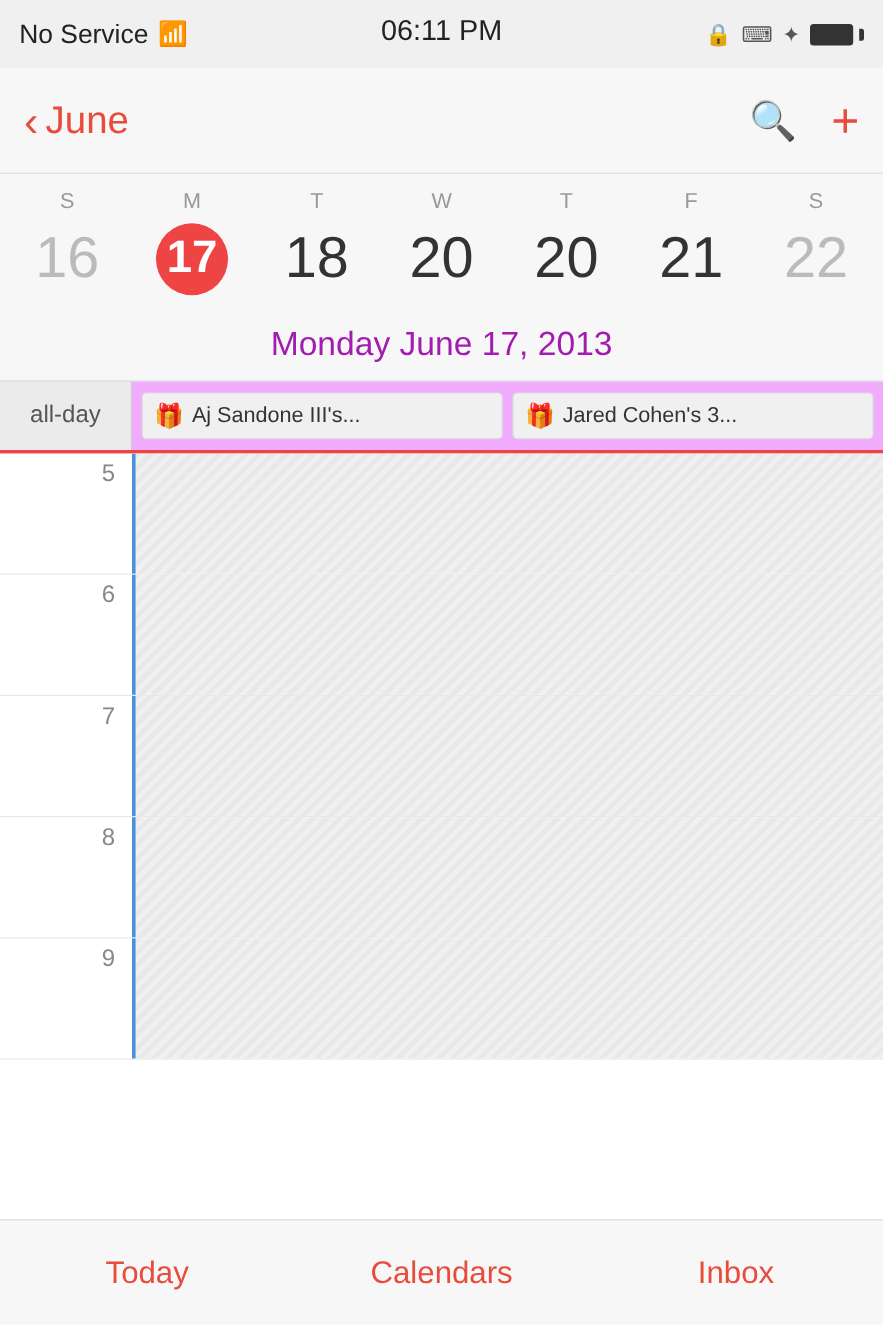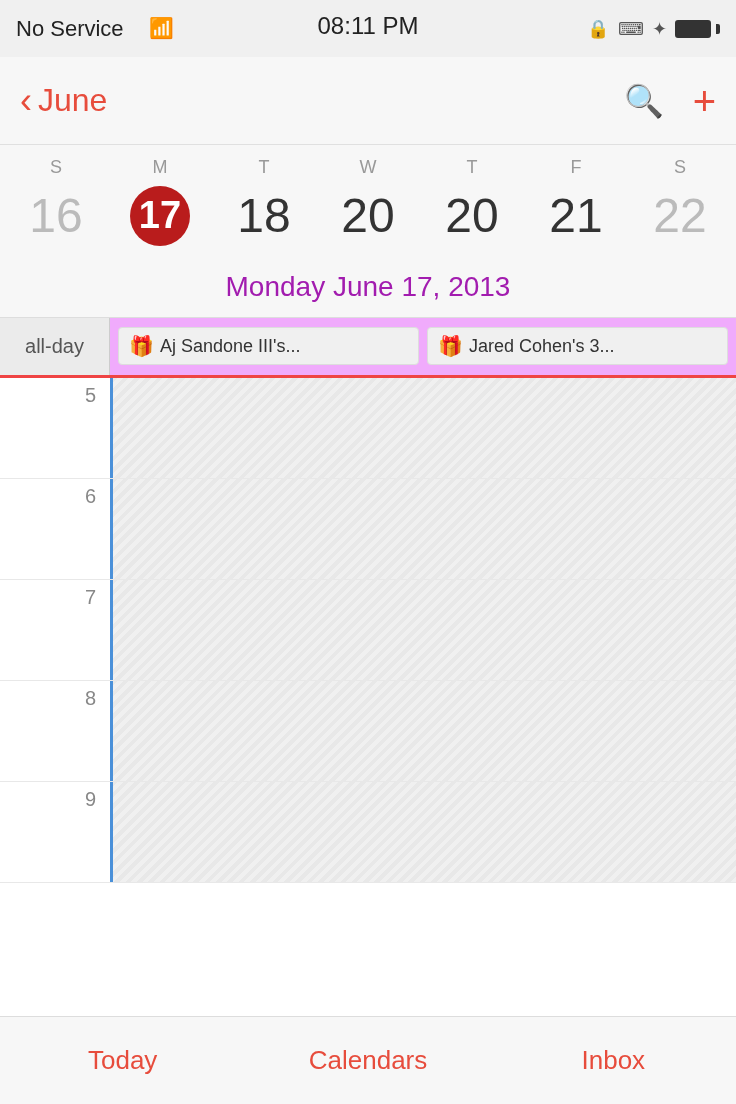--- a/index.html
+++ b/index.html
@@ -19,21 +19,22 @@
       background: #f0f0f0;
       display: flex;
       align-items: center;
       justify-content: space-between;
       padding: 0 16px;
       font-size: 22px;
       font-weight: 500;
     }
     .status-left {
       display: flex;
-      gap: 26px;
+      align-items: center;
+      gap: 8px;
       color: #222;
       font-size: 22px;
       font-weight: 500;
     }
     .status-center {
       color: #222;
       font-size: 24px;
       font-weight: 500;
       position: absolute;
       left: 50%;
@@ -127,21 +128,21 @@
       padding: 4px 4px 10px;
     }
     .day-num {
       font-size: 48px;
       color: #333;
       font-weight: 300;
       padding: 4px 0;
       line-height: 1.1;
     }
     .day-num.today {
-      background: #b91c1c;
+      background: #ef4444;
       color: #fff;
       border-radius: 50%;
       width: 60px;
       height: 60px;
       display: flex;
       align-items: center;
       justify-content: center;
       font-weight: 600;
       margin: 0 auto;
       font-size: 38px;
@@ -274,21 +275,21 @@
     }
   </style>
 </head>
 <body>
 
 <div class="status-bar">
   <div class="status-left">
     <span>No Service</span>
     <span style="font-size:20px;">📶</span>
   </div>
-  <div class="status-center">08:11 PM</div>
+  <div class="status-center">06:11 PM</div>
   <div class="status-right">
     <span style="font-size:18px; color:#555;">🔒</span>
     <span style="font-size:18px; color:#555;">⌨</span>
     <span style="font-size:18px; color:#555;">✦</span>
     <div class="battery-block">
       <div class="battery-body"></div>
       <div class="battery-tip"></div>
     </div>
   </div>
 </div>

